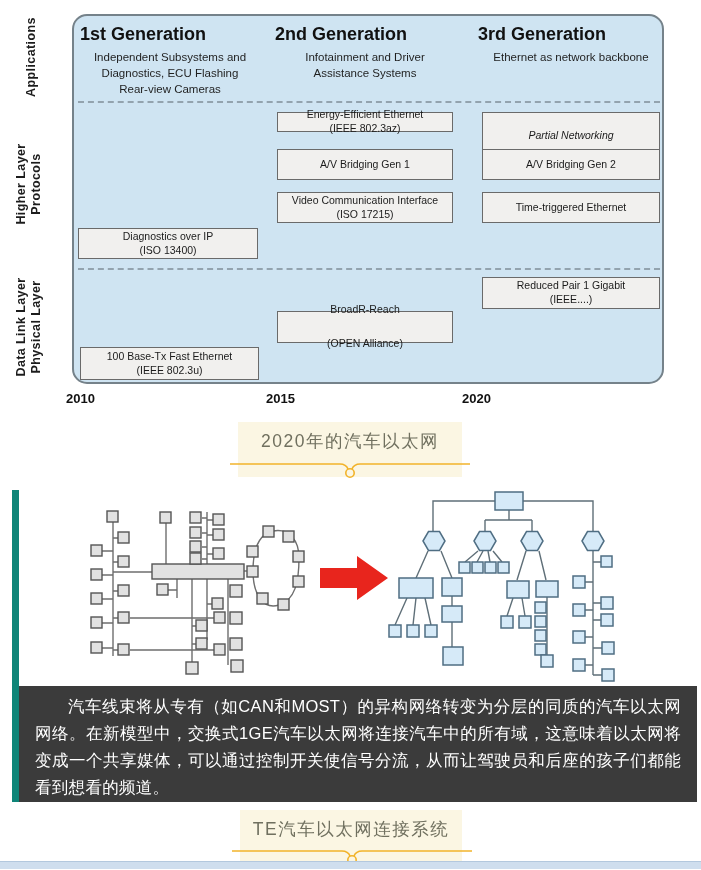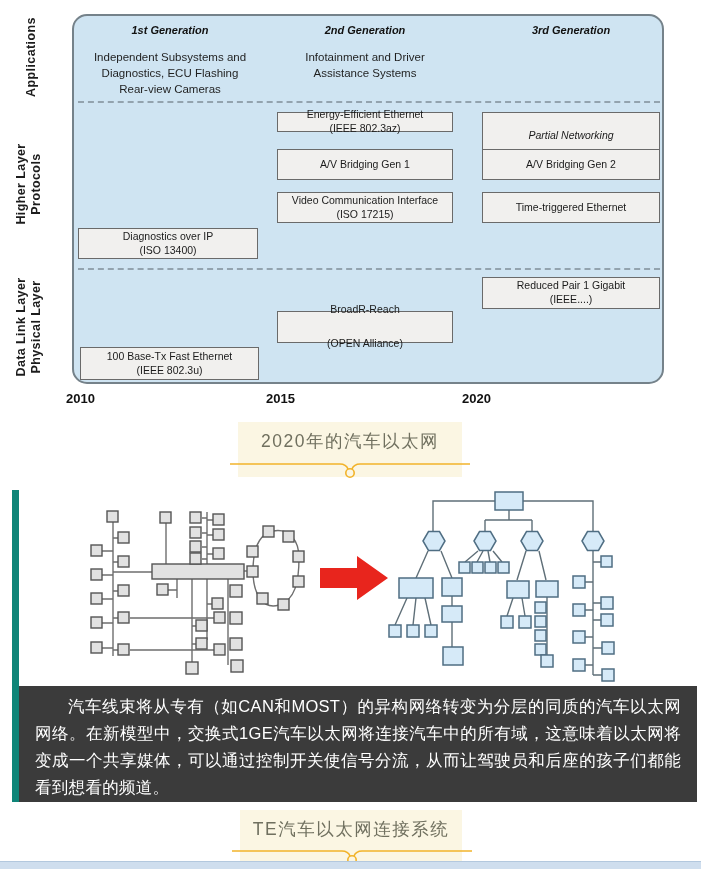--- a/index.html
+++ b/index.html
@@ -6,21 +6,21 @@
   body{width:701px;height:870px;position:relative;background:#ffffff;
        font-family:"Liberation Sans","DejaVu Sans",sans-serif;overflow:hidden;}
   .page{position:absolute;inset:0;width:701px;height:870px;background:#fff;}
 
   
   .panel{position:absolute;left:72px;top:14px;width:592px;height:370px;
          background:#cfe4f2;border:2px solid #75828a;border-radius:15px;box-sizing:border-box;}
   .dash{position:absolute;left:78px;width:582px;height:0;border-top:2px dashed #93a3ae;}
   .vlabel{position:absolute;transform:rotate(-90deg);text-align:center;font-weight:bold;
           font-size:12.5px;color:#1c1c1c;white-space:pre-line;line-height:1.2;letter-spacing:.4px;}
-  .gen-h{position:absolute;top:24px;text-align:center;font-weight:bold;font-size:11px;color:#111;font-style:italic;}
+  .gen-h{position:absolute;top:24px;text-align:left;font-weight:bold;font-size:18px;color:#111;}
   .gen-d{position:absolute;top:49px;text-align:center;font-size:11.5px;line-height:1.4;color:#1f1f1f;}
   .tbox{position:absolute;background:#f1f0ee;border:1px solid #6a6a6a;box-sizing:border-box;
         display:flex;flex-direction:column;justify-content:center;align-items:center;
         text-align:center;font-size:10.5px;line-height:1.3;color:#1b1b1b;}
   .tbox .sub:empty{display:none;}
   .year{position:absolute;top:391px;font-weight:bold;font-size:13px;color:#111;}
 
   
   .cap{position:absolute;background:#fbf6e3;color:#70705f;font-size:17.5px;
        text-align:center;padding:7px 0 24px 0;letter-spacing:1.5px;}
@@ -53,20 +53,21 @@
 Protocols</div>
   <div class="vlabel" style="left:-50px;top:311px;width:160px;height:32px;">Data Link Layer
 Physical Layer</div>
 
   <div class="gen-h" style="left:80px;width:180px;">1st Generation</div>
   <div class="gen-h" style="left:275px;width:180px;">2nd Generation</div>
   <div class="gen-h" style="left:478px;width:186px;">3rd Generation</div>
 
   <div class="gen-d" style="left:290px;width:150px;">Infotainment and Driver Assistance Systems</div>
   <div class="gen-d" style="left:88px;width:164px;">Independent Subsystems and Diagnostics, ECU Flashing Rear-view Cameras</div>
+  <div class="gen-d" style="left:480px;width:182px;">Ethernet as network backbone</div>
 
   <div class="tbox" style="left:78px;top:228px;width:180px;height:31px;">
     <span class="title">Diagnostics over IP</span>
     <span class="sub">(ISO 13400)</span>
   </div>
   <div class="tbox" style="left:80px;top:347px;width:179px;height:33px;">
     <span class="title">100 Base-Tx Fast Ethernet</span>
     <span class="sub">(IEEE 802.3u)</span>
   </div>
   <div class="tbox" style="left:277px;top:112px;width:176px;height:20px;">

